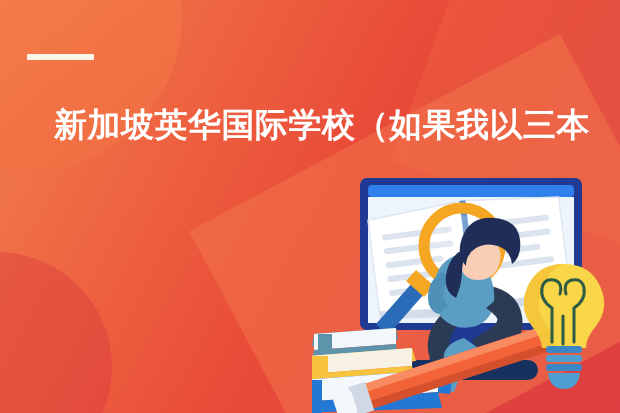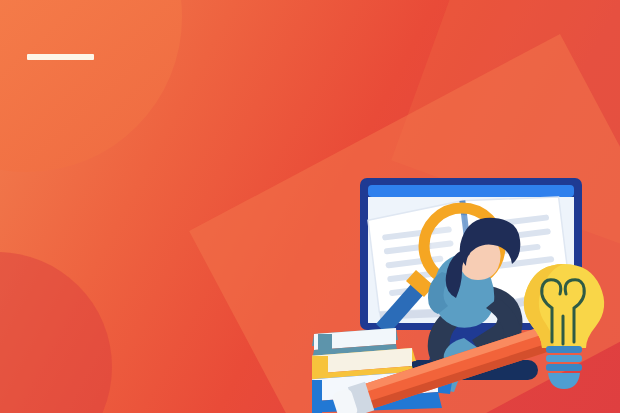--- a/index.html
+++ b/index.html
@@ -104,20 +104,21 @@
 
 <div id="banner">
 
   <div class="bg-shape" id="wedge-right-top"></div>
   <div class="bg-shape" id="circle-large"></div>
   <div class="bg-shape" id="circle-bottom-left"></div>
   <div class="bg-shape" id="wedge-bottom-right"></div>
 
   <div id="rule"></div>
 
+  <div id="title">新加坡英华国际学校（如果我以三本</div>
 
   <div id="illustration">
     <svg width="308" height="245" viewBox="0 0 308 245" xmlns="http://www.w3.org/2000/svg">
 
       <g>
 
         <rect x="48" y="10" width="222" height="152" rx="7" fill="#1f3a93"></rect>
 
         <rect x="56" y="17" width="206" height="12" rx="4" fill="#2f80ed"></rect>
 

